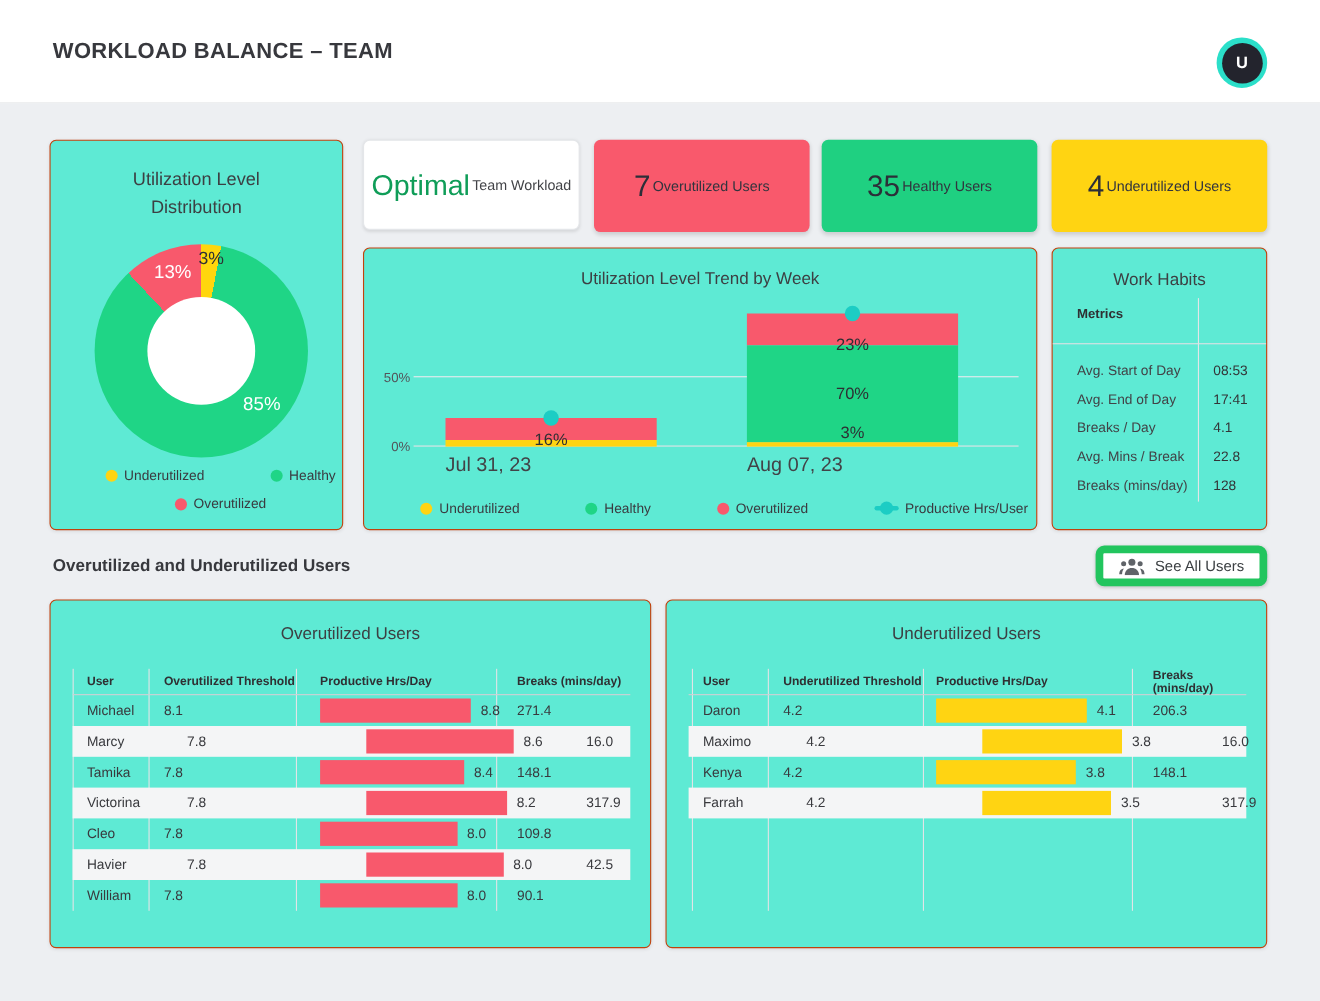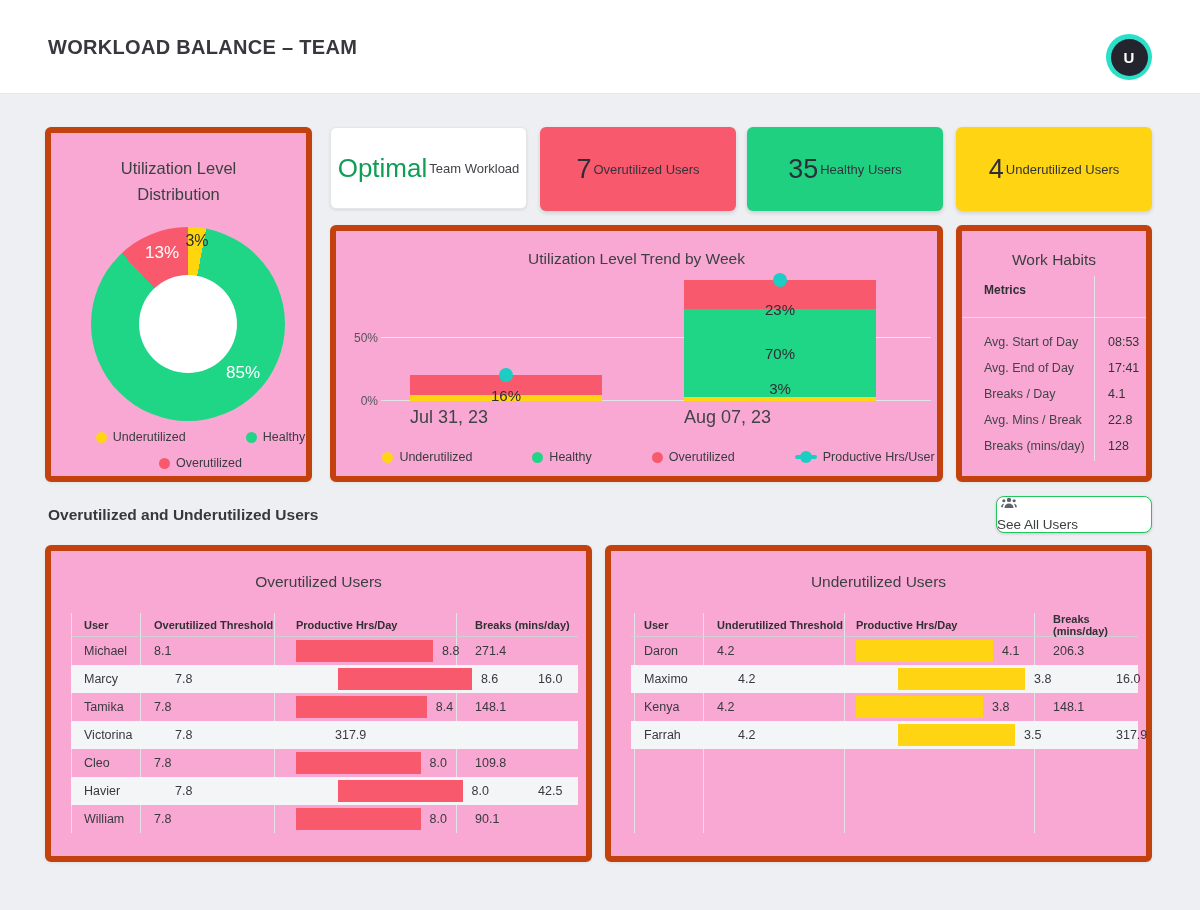--- a/index.html
+++ b/index.html
@@ -17,21 +17,21 @@
     background:#ffffff; border-bottom:1px solid #e7e8ea; }
   .page-title { position:absolute; left:48px; top:0; height:94px; line-height:94px;
     font-size:20px; font-weight:bold; letter-spacing:.3px; color:#37383d; }
   .avatar-ring { position:absolute; right:48px; top:34px; width:46px; height:46px;
     border-radius:50%; background:#2bdfc9; display:flex; align-items:center; justify-content:center;
     cursor:pointer; }
   .avatar-inner { width:37px; height:37px; border-radius:50%; background:#23242d;
     color:#fff; font-size:15px; font-weight:bold; display:flex; align-items:center; justify-content:center; }
 
   
-  .card { position:absolute; background:#f9a8d4; border:6px solid #c2410c; border-radius:6px;
+  .card { position:absolute; background:#5eead4; border:1px solid #c2410c; border-radius:6px;
     box-shadow:0 1px 3px rgba(0,0,0,.07); }
   .kpi { position:absolute; border-radius:6px; display:flex; flex-direction:row;
     align-items:center; justify-content:center; gap:2px; box-shadow:0 2px 4px rgba(0,0,0,.14); }
   .kpi .kpi-value { font-size:27px; font-weight:500; color:#2c2e38; }
   .kpi .kpi-label { font-size:13px; color:#32343e; }
   .kpi-optimal { left:330px; top:127px; width:197px; height:82px; background:#fff;
     border:1px solid #e4e6e9; box-shadow:0 1px 3px rgba(0,0,0,.1); }
   .kpi-optimal .kpi-value { color:#0f9d58; font-weight:500; font-size:26px; }
   .kpi-optimal .kpi-label { color:#424347; }
   .kpi-over    { left:540px; top:127px; width:196px; height:84px; background:#f9596c; }
@@ -98,23 +98,23 @@
   .habits-hline { position:absolute; left:0; top:86px; width:100%; height:1px; background:#dfe1e4; }
   .habit-row { position:absolute; left:0; width:100%; height:26px; }
   .habit-label { position:absolute; left:22px; top:50%; transform:translateY(-50%);
     font-size:12.5px; color:#424347; }
   .habit-value { position:absolute; left:146px; top:50%; transform:translateY(-50%);
     font-size:12.5px; color:#333437; }
 
   
   .section-title { position:absolute; left:48px; top:506px; font-size:15.5px; font-weight:bold; color:#37383d; }
   .see-all-btn { position:absolute; left:996px; top:496px; width:156px; height:37px;
-    background:#fff; border:1px solid #22c55e; border-radius:8px;
-    box-shadow:0 1px 3px rgba(0,0,0,.16); display:flex; align-items:flex-start; justify-content:center;
-    gap:9px; cursor:pointer; font-size:13.5px; color:#3c4043;flex-direction:column; }
+    background:#fff; border:7px solid #22c55e; border-radius:8px;
+    box-shadow:0 1px 3px rgba(0,0,0,.16); display:flex; align-items:center; justify-content:center;
+    gap:9px; cursor:pointer; font-size:13.5px; color:#3c4043; }
 
   
   .table-over-card { left:45px; top:545px; width:547px; height:317px; }
   .table-under-card { left:605px; top:545px; width:547px; height:317px; }
   .tbl-title { position:absolute; left:0; top:22px; width:100%; text-align:center;
     font-size:15.5px; color:#3c4043; }
   .tbl { position:absolute; left:20px; top:62px; width:507px; }
   .thead { display:grid; height:24px; align-items:center;
     font-size:11px; font-weight:bold; color:#2f3033; border-bottom:1px solid #cfd1d4; }
   .grid-over, .grid-under { display:grid; }
@@ -316,20 +316,24 @@
       <div class="c-thresh">7.8</div>
       <div class="c-hours">
           <span class="hbar hbar-red" style="width: 130.8px;"></span>
           <span class="hbar-val">8.4</span>
         </div>
       <div class="c-breaks">148.1</div>
     </div>
     <div class="trow grid-over stripe">
       <div class="c-user">Victorina</div>
       <div class="c-thresh">7.8</div>
+      <div class="c-hours">
+          <span class="hbar hbar-red" style="width: 127.7px;"></span>
+          <span class="hbar-val">8.2</span>
+        </div>
       <div class="c-breaks">317.9</div>
     </div>
     <div class="trow grid-over">
       <div class="c-user">Cleo</div>
       <div class="c-thresh">7.8</div>
       <div class="c-hours">
           <span class="hbar hbar-red" style="width: 124.5px;"></span>
           <span class="hbar-val">8.0</span>
         </div>
       <div class="c-breaks">109.8</div>

